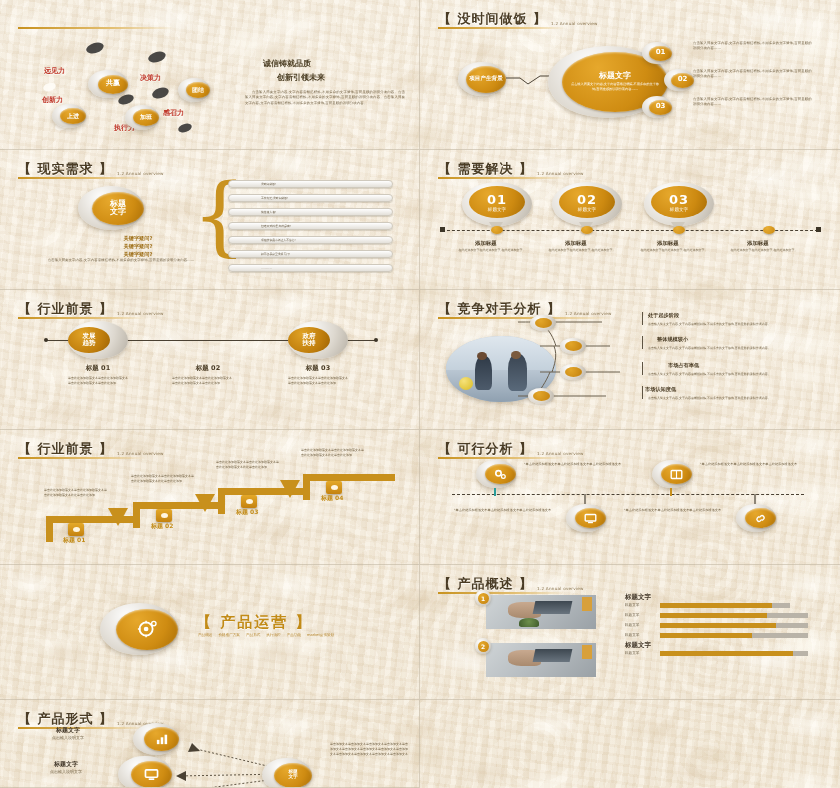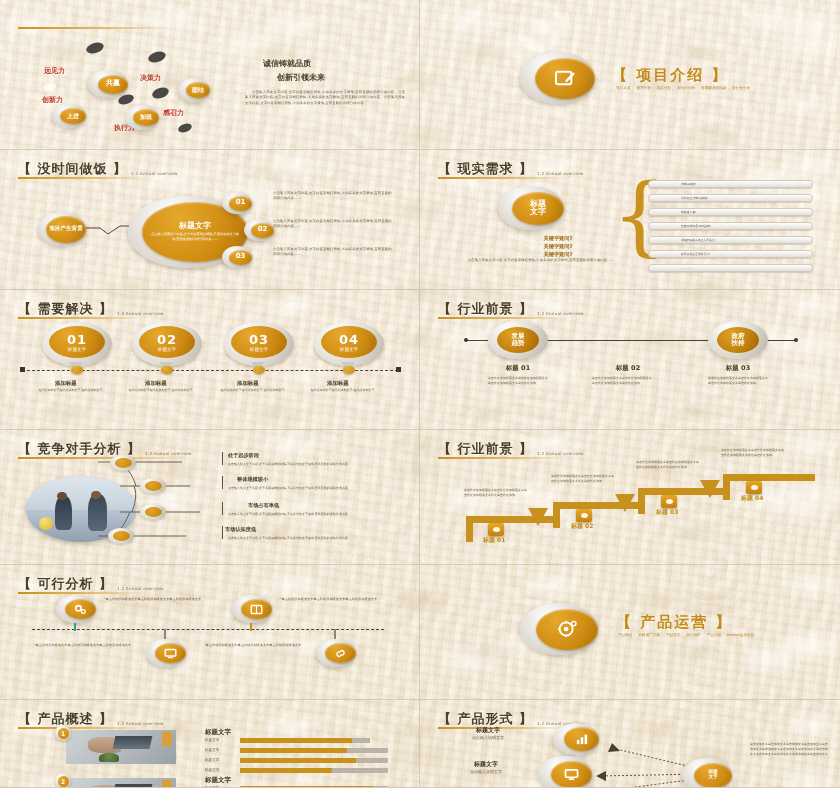--- a/index.html
+++ b/index.html
@@ -106,21 +106,21 @@
   .balloon .b-tail { position:absolute; left:27px; bottom:-7px; width:0; height:0;
      border-left:7px solid transparent; border-right:7px solid transparent; border-top:11px solid #cfc9bd; }
   .tl { position:absolute; height:1px; border-top:1px dashed #4a4133; }
   .tl-dot { position:absolute; width:12px; height:8px; border-radius:50%;
      background:radial-gradient(circle at 35% 28%, #e9ae34, #c8870f); box-shadow:0 1px 2px rgba(80,55,15,.4); }
   .tl-cap { position:absolute; font-size:5.4px; font-weight:bold; color:#4a3c25; }
 
   
   .medal { position:absolute; border-radius:50%;
      background:radial-gradient(circle at 32% 24%, #ffffff, #ddd8cf 55%, #b3aca0 100%);
-     box-shadow:0 2px 4px rgba(90,70,40,.3); display:flex; align-items:center; justify-content:center; }
+     box-shadow:0 2px 4px rgba(90,70,40,.3); display:flex; align-items:center; justify-content:flex-start; }
   .medal .m-core { border-radius:50%;
      background:radial-gradient(circle at 34% 26%, #e0a225, #bf7d0c 60%, #9a6204 100%);
      color:#fff; font-weight:bold; display:flex; flex-direction:column;
      align-items:center; justify-content:center; line-height:1.05; }
 
   
   .photo { position:absolute; border-radius:50%; overflow:hidden;
      box-shadow:0 2px 5px rgba(90,70,40,.3);
      background:linear-gradient(160deg,#c9d3dc 0%,#aebdcb 40%,#8fa2b4 100%); }
   .photo .sky { position:absolute; left:0; right:0; top:0; height:52%;
@@ -207,39 +207,20 @@
       </div>
       <div class="plate" style="left:125px;top:105px;width:34px;height:25px;">
         <div class="core" style="width:26px;height:17px;font-size:6px;">加班</div>
       </div>
 
       <div class="s1-quote" style="left:263px;top:58px;">诚信铸就品质</div>
       <div class="s1-quote" style="left:277px;top:72px;">创新引领未来</div>
       <div class="body-zh" style="position:absolute;left:245px;top:90px;width:160px;text-indent:7px;text-align:justify;">点击输入简要文字内容,文字内容需概括精炼,不用多余的文字修饰,言简意赅的说明分项内容。点击输入简要文字内容,文字内容需概括精炼,不用多余的文字修饰,言简意赅的说明分项内容。点击输入简要文字内容,文字内容需概括精炼,不用多余的文字修饰,言简意赅的说明分项内容。</div>
     </div>
 
-    <div class="slide">
-      <div class="plate" style="left:100px;top:52px;width:75px;height:52px;">
-        <div class="core" style="width:60px;height:41px;">
-          <svg width="22" height="18" viewBox="0 0 24 20">
-            <rect x="2" y="3" width="17" height="14" rx="2" fill="none" stroke="#fff" stroke-width="2.2"></rect>
-            <path d="M13 12 L21 3.5 L23 5.5 L15 14 L12 14.6 Z" fill="#fff"></path>
-          </svg>
-        </div>
-      </div>
-      <div class="gold-title" style="position:absolute;left:192px;top:66px;font-size:15px;">【 项目介绍 】</div>
-      <div style="position:absolute;left:196px;top:86px;width:160px;display:flex;flex-wrap:wrap;gap:2px 6px;">
-        <span style="font-size:3.6px;color:#b5842a;">项目来源</span>
-        <span style="font-size:3.6px;color:#b5842a;">需求分析</span>
-        <span style="font-size:3.6px;color:#b5842a;">现实分析</span>
-        <span style="font-size:3.6px;color:#b5842a;">我们的优势</span>
-        <span style="font-size:3.6px;color:#b5842a;">需要解决的问题</span>
-        <span style="font-size:3.6px;color:#b5842a;">可行性分析</span>
-      </div>
-    </div>
 
     <div class="slide">
       <div class="hd">
         <span class="bk">【 没时间做饭 】</span>
         <span class="en">1.2 Annual overview</span>
       </div>
       <div class="hd-rule sm"></div>
 
       <div class="plate" style="left:38px;top:62px;width:48px;height:34px;">
         <div class="core" style="width:40px;height:27px;font-size:5.6px;flex-direction:column;">
@@ -343,28 +324,20 @@
         <div class="b-core">
           <span class="b-num">03</span>
           <span class="b-sub">标题文字</span>
         </div>
         <div class="b-tail"></div>
       </div>
       <div class="tl-dot" style="left:253px;top:76px;"></div>
       <div class="tl-cap" style="left:237px;top:90px;">添加标题</div>
       <div class="tiny-zh" style="position:absolute;left:218px;top:98px;width:72px;text-align:center;">在此处添加文字在此处添加文字,在此处添加文字。</div>
 
-      <div class="balloon" style="left:314px;top:32px;">
-        <div class="b-ell"></div>
-        <div class="b-core">
-          <span class="b-num">04</span>
-          <span class="b-sub">标题文字</span>
-        </div>
-        <div class="b-tail"></div>
-      </div>
       <div class="tl-dot" style="left:343px;top:76px;"></div>
       <div class="tl-cap" style="left:327px;top:90px;">添加标题</div>
       <div class="tiny-zh" style="position:absolute;left:308px;top:98px;width:72px;text-align:center;">在此处添加文字在此处添加文字,在此处添加文字。</div>
     </div>
 
     <div class="slide">
       <div class="hd">
         <span class="bk">【 行业前景 】</span>
         <span class="en">1.2 Annual overview</span>
       </div>

